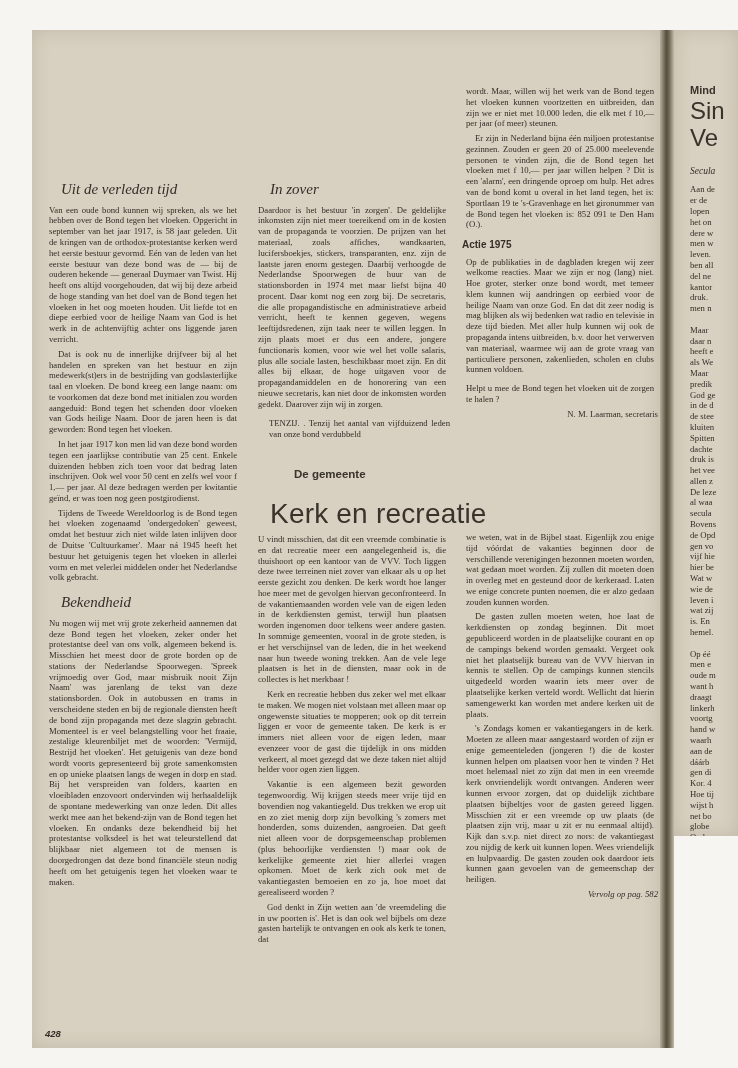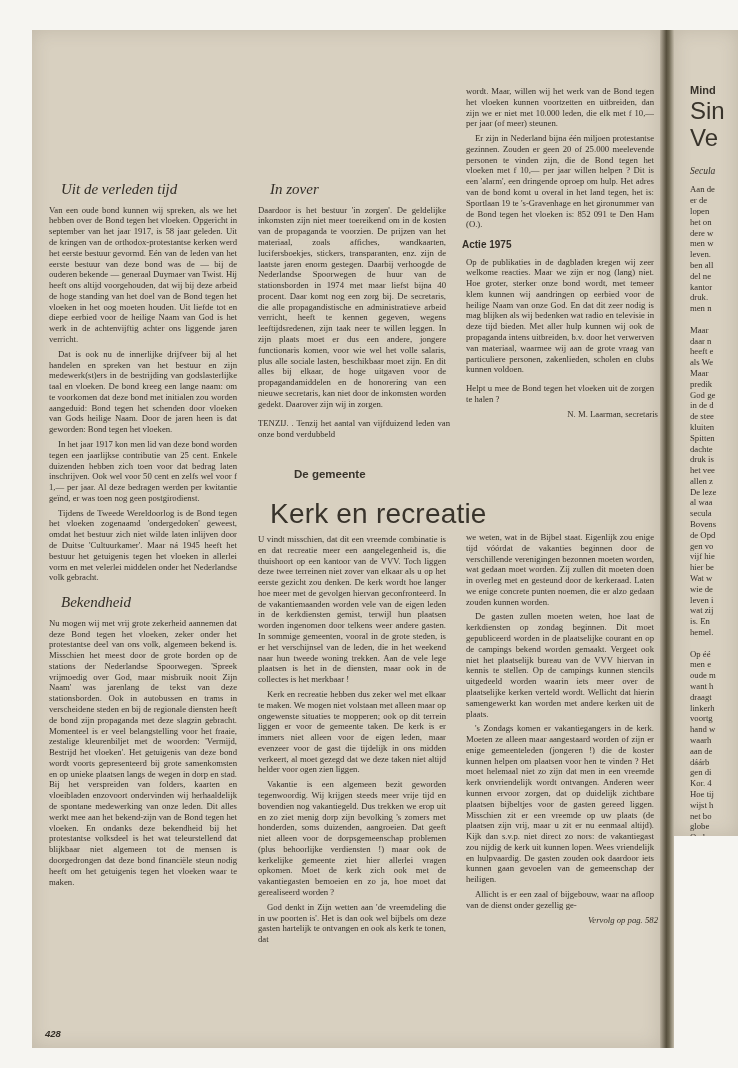--- a/index.html
+++ b/index.html
@@ -21,21 +21,21 @@
   .col2{left:222px;top:150px;height:282px;}
   .col3a{left:430px;top:52px;height:382px;}
   .colA{left:222px;top:500px;height:504px;}
   .colB{left:430px;top:498px;height:508px;}
   .colhead{font-style:italic;font-size:15px;margin:0 0 6px 16px;text-align:left;}
   .colhead.gap{margin-top:10px;}
   .para{margin:4px;}
   .para + .para{text-indent:9px;}
   .midhead{font-family:"Liberation Sans", sans-serif;font-weight:700;font-size:10px;
     margin:9px 0 5px 0;text-align:left;}
-  .tenzij{margin:9px 0 0 4px;}
+  .tenzij{margin:9px 0 0 15px;}
   .sig{text-align:right;margin-top:2px;}
   .helpline{margin-top:8px;}
   .pagenum{position:absolute;left:13px;top:998px;font-family:"Liberation Sans", sans-serif;
     font-weight:700;font-size:9.5px;font-style:italic;}
   .contnote{font-style:italic;text-align:right;margin-top:4px;}
   
   .p2-inner{position:absolute;left:16px;top:54px;width:70px;}
   .p2-kicker{font-family:"Liberation Sans", sans-serif;font-weight:700;font-size:11px;margin:0;color:#38332b;}
   .p2-title{font-family:"Liberation Sans", sans-serif;font-weight:400;font-size:24px;line-height:1.05;
     margin:2px 0 0 0;color:#38332b;}
@@ -97,21 +97,20 @@
           <p class="para">Vakantie is een algemeen bezit geworden tegenwoordig. Wij krijgen steeds meer vrije tijd en bovendien nog vakantiegeld. Dus trekken we erop uit en zo ziet menig dorp zijn bevolking 's zomers met honderden, soms duizenden, aangroeien. Dat geeft niet alleen voor de dorpsgemeenschap problemen (plus behoorlijke verdiensten !) maar ook de kerkelijke gemeente ziet hier allerlei vragen opkomen. Moet de kerk zich ook met de vakantiegasten bemoeien en zo ja, hoe moet dat gerealiseerd worden ?</p>
           <p class="para">God denkt in Zijn wetten aan 'de vreemdeling die in uw poorten is'. Het is dan ook wel bijbels om deze gasten hartelijk te ontvangen en ook als kerk te tonen, dat</p>
         </div>
     </div>
 
     <div class="col colB">
       <div>
           <p class="para">we weten, wat in de Bijbel staat. Eigenlijk zou enige tijd vóórdat de vakanties beginnen door de verschillende verenigingen bezonnen moeten worden, wat gedaan moet worden. Zij zullen dit moeten doen in overleg met en gesteund door de kerkeraad. Laten we enige concrete punten noemen, die er alzo gedaan zouden kunnen worden.</p>
           <p class="para">De gasten zullen moeten weten, hoe laat de kerkdiensten op zondag beginnen. Dit moet gepubliceerd worden in de plaatselijke courant en op de campings bekend worden gemaakt. Vergeet ook niet het plaatselijk bureau van de VVV hiervan in kennis te stellen. Op de campings kunnen stencils uitgedeeld worden waarin iets meer over de plaatselijke kerken verteld wordt. Wellicht dat hierin samengewerkt kan worden met andere kerken uit de plaats.</p>
           <p class="para">'s Zondags komen er vakantiegangers in de kerk. Moeten ze alleen maar aangestaard worden of zijn er enige gemeenteleden (jongeren !) die de koster kunnen helpen om plaatsen voor hen te vinden ? Het moet helemaal niet zo zijn dat men in een vreemde kerk onvriendelijk wordt ontvangen. Anderen weer kunnen ervoor zorgen, dat op duidelijk zichtbare plaatsen bijbeltjes voor de gasten gereed liggen. Misschien zit er een vreemde op uw plaats (de plaatsen zijn vrij, maar u zit er nu eenmaal altijd). Kijk dan s.v.p. niet direct zo nors: de vakantiegast zou nijdig de kerk uit kunnen lopen. Wees vriendelijk en hulpvaardig. De gasten zouden ook daardoor iets kunnen gaan gevoelen van de gemeenschap der heiligen.</p>
-          <p class="para">Allicht is er een zaal of bijgebouw, waar na afloop van de dienst onder gezellig ge-</p>
         </div>
       <div class="contnote">Vervolg op pag. 582</div>
     </div>
 
     <div class="pagenum">428</div>
   </div>
 
   <div class="gutter"></div>
 
   <div class="page page2">

